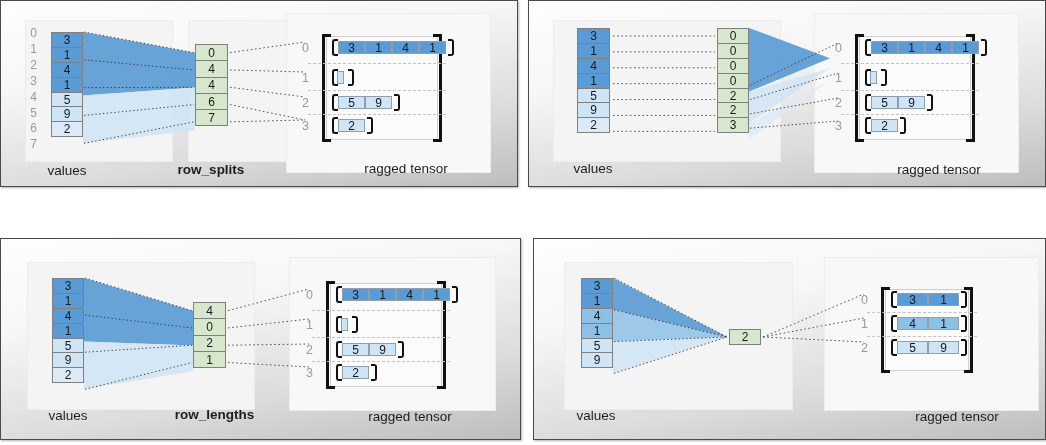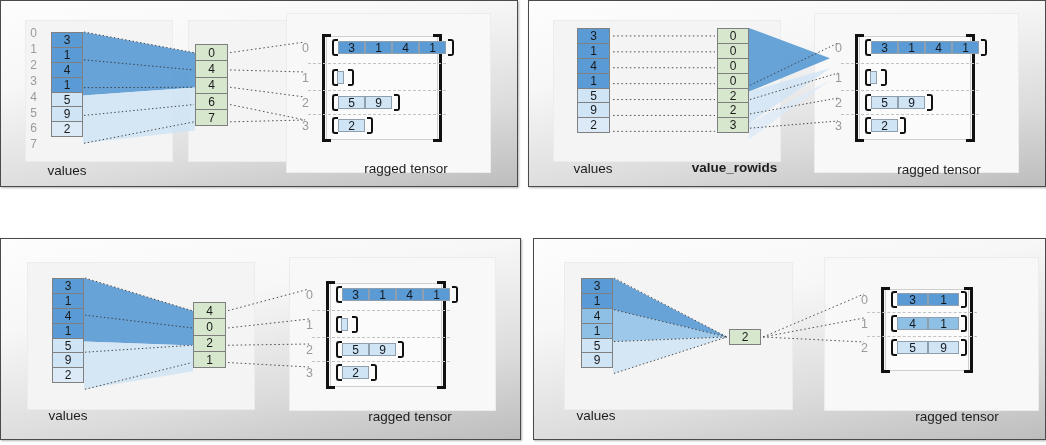--- a/index.html
+++ b/index.html
@@ -151,20 +151,21 @@
         <div class="idx" style="left:22px;top:137.3px;">7</div>
       </div>
       <div class="col" style="left:194px;top:43px;width:33px;">
         <div class="cell green" style="height:17.3px;">0</div>
         <div class="cell green" style="height:17.3px;">4</div>
         <div class="cell green" style="height:17.3px;">4</div>
         <div class="cell green" style="height:17.3px;">6</div>
         <div class="cell green" style="height:17.3px;">7</div>
       </div>
       <div class="caption" style="left:31px;top:162px;width:70px;">values</div>
+      <div class="caption bold" style="left:145px;top:161px;width:130px;">row_splits</div>
       <div class="caption" style="left:340px;top:160px;width:130px;">ragged tensor</div>
       <div class="rt" style="left:321px;top:33px;width:120px;height:108px;">
         <div class="rt-box" style="left:4px;top:2px;width:112px;height:104px;"></div>
         <div class="obrk l" style="left:0px;top:0px;height:108px;"></div>
         <div class="obrk r" style="left:111px;top:0px;height:108px;"></div>
       </div>
       <div class="hsep" style="left:307px;top:61.5px;width:138px;"></div>
       <div class="hsep" style="left:307px;top:89px;width:138px;"></div>
       <div class="hsep" style="left:307px;top:113px;width:138px;"></div>
       <div class="rlabel" style="left:296px;top:40.5px;">0</div>
@@ -227,21 +228,20 @@
       <div class="col" style="left:188px;top:27px;width:32px;">
         <div class="cell green" style="height:15.9px;">0</div>
         <div class="cell green" style="height:15.9px;">0</div>
         <div class="cell green" style="height:15.9px;">0</div>
         <div class="cell green" style="height:15.9px;">0</div>
         <div class="cell green" style="height:15.9px;">2</div>
         <div class="cell green" style="height:15.9px;">2</div>
         <div class="cell green" style="height:15.9px;">3</div>
       </div>
       <div class="caption" style="left:29px;top:160px;width:70px;">values</div>
-      <div class="caption bold" style="left:133px;top:159px;width:145px;">value_rowids</div>
       <div class="caption" style="left:345px;top:161px;width:130px;">ragged tensor</div>
       <div class="rt" style="left:326px;top:33px;width:120px;height:108px;">
         <div class="rt-box" style="left:4px;top:2px;width:112px;height:104px;"></div>
         <div class="obrk l" style="left:0px;top:0px;height:108px;"></div>
         <div class="obrk r" style="left:111px;top:0px;height:108px;"></div>
       </div>
       <div class="hsep" style="left:312px;top:61.5px;width:138px;"></div>
       <div class="hsep" style="left:312px;top:89px;width:138px;"></div>
       <div class="hsep" style="left:312px;top:113px;width:138px;"></div>
       <div class="rlabel" style="left:301px;top:40.5px;">0</div>
@@ -297,20 +297,21 @@
         <div class="cell" style="height:15.9px;background:#cfe4f5;">9</div>
         <div class="cell" style="height:15.9px;background:#dceaf7;">2</div>
       </div>
       <div class="col" style="left:192px;top:63px;width:33px;">
         <div class="cell green" style="height:17.3px;">4</div>
         <div class="cell green" style="height:17.3px;">0</div>
         <div class="cell green" style="height:17.3px;">2</div>
         <div class="cell green" style="height:17.3px;">1</div>
       </div>
       <div class="caption" style="left:32px;top:169px;width:70px;">values</div>
+      <div class="caption bold" style="left:146px;top:168px;width:135px;">row_lengths</div>
       <div class="caption" style="left:344px;top:170px;width:130px;">ragged tensor</div>
       <div class="rt" style="left:325px;top:42px;width:120px;height:108px;">
         <div class="rt-box" style="left:4px;top:2px;width:112px;height:104px;"></div>
         <div class="obrk l" style="left:0px;top:0px;height:108px;"></div>
         <div class="obrk r" style="left:111px;top:0px;height:108px;"></div>
       </div>
       <div class="hsep" style="left:311px;top:70.5px;width:138px;"></div>
       <div class="hsep" style="left:311px;top:98px;width:138px;"></div>
       <div class="hsep" style="left:311px;top:122px;width:138px;"></div>
       <div class="rlabel" style="left:300px;top:49.5px;">0</div>

